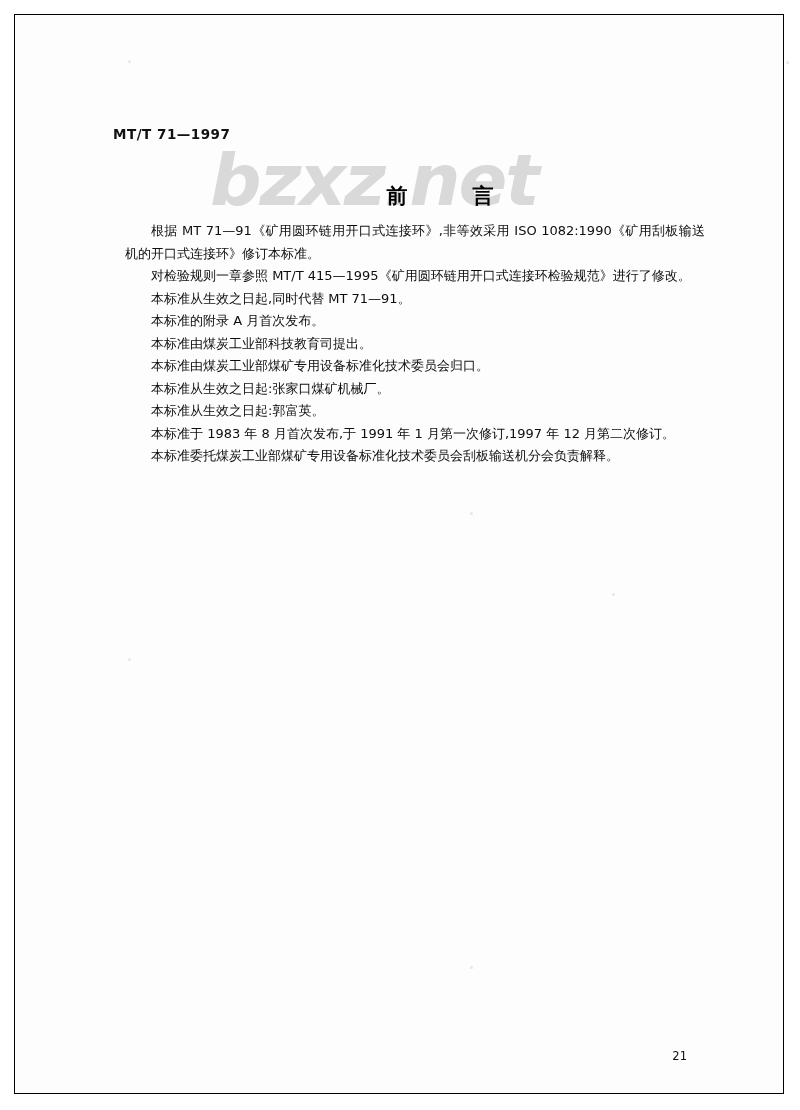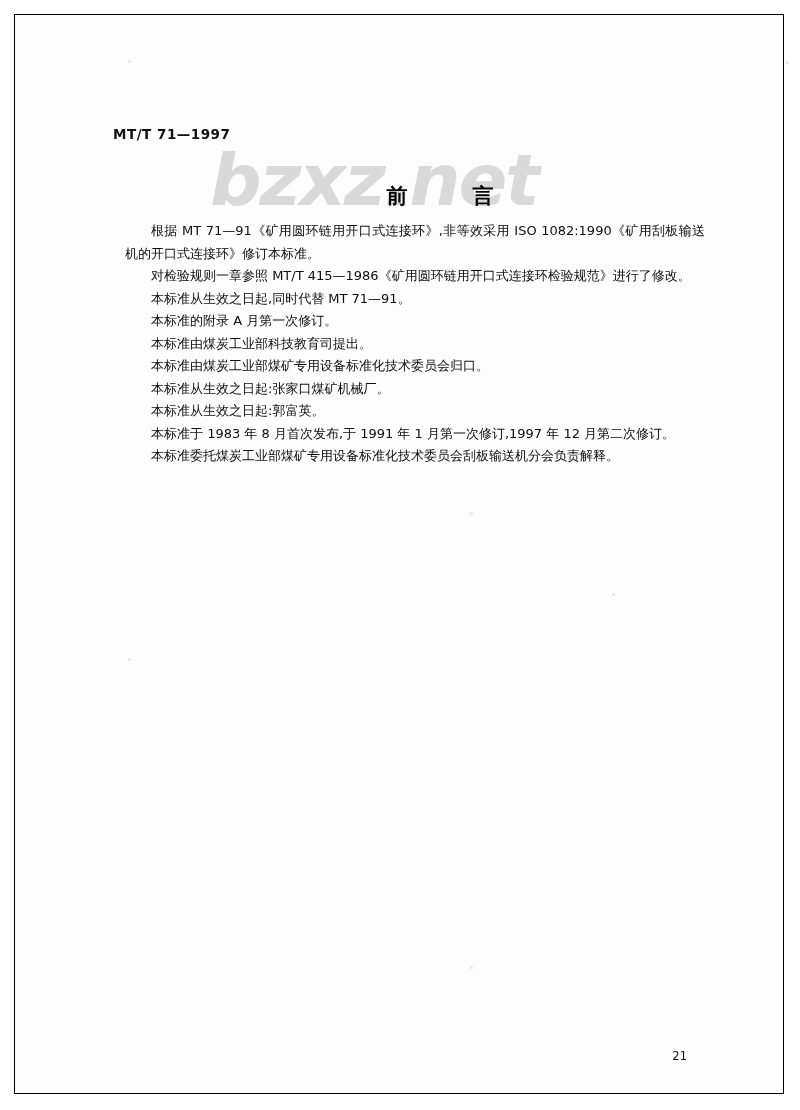--- a/index.html
+++ b/index.html
@@ -120,23 +120,23 @@
   <div class="speck" style="left:786px; top:61px; width:3px; height:3px;"></div>
 
   <div class="std-number">MT/T 71—1997</div>
 
   <div class="watermark">bzxz.net</div>
 
   <div class="title">前　言</div>
 
   <div class="body-block">
     <p class="para indent">根据 MT 71—91《矿用圆环链用开口式连接环》,非等效采用 ISO 1082:1990《矿用刮板输送机的开口式连接环》修订本标准。</p>
-    <p class="para indent">对检验规则一章参照 MT/T 415—1986《矿用圆环链用开口式连接环检验规范》进行了修改。</p>
+    <p class="para indent">对检验规则一章参照 MT/T 415—1995《矿用圆环链用开口式连接环检验规范》进行了修改。</p>
     <p class="para indent">本标准从生效之日起,同时代替 MT 71—91。</p>
-    <p class="para indent">本标准的附录 A 月第一次修订。</p>
+    <p class="para indent">本标准的附录 A 月首次发布。</p>
     <p class="para indent">本标准由煤炭工业部科技教育司提出。</p>
     <p class="para indent">本标准由煤炭工业部煤矿专用设备标准化技术委员会归口。</p>
     <p class="para indent">本标准从生效之日起:张家口煤矿机械厂。</p>
     <p class="para indent">本标准从生效之日起:郭富英。</p>
     <p class="para indent">本标准于 1983 年 8 月首次发布,于 1991 年 1 月第一次修订,1997 年 12 月第二次修订。</p>
     <p class="para indent">本标准委托煤炭工业部煤矿专用设备标准化技术委员会刮板输送机分会负责解释。</p>
   </div>
 
   <div class="page-number">21</div>
 </div>

